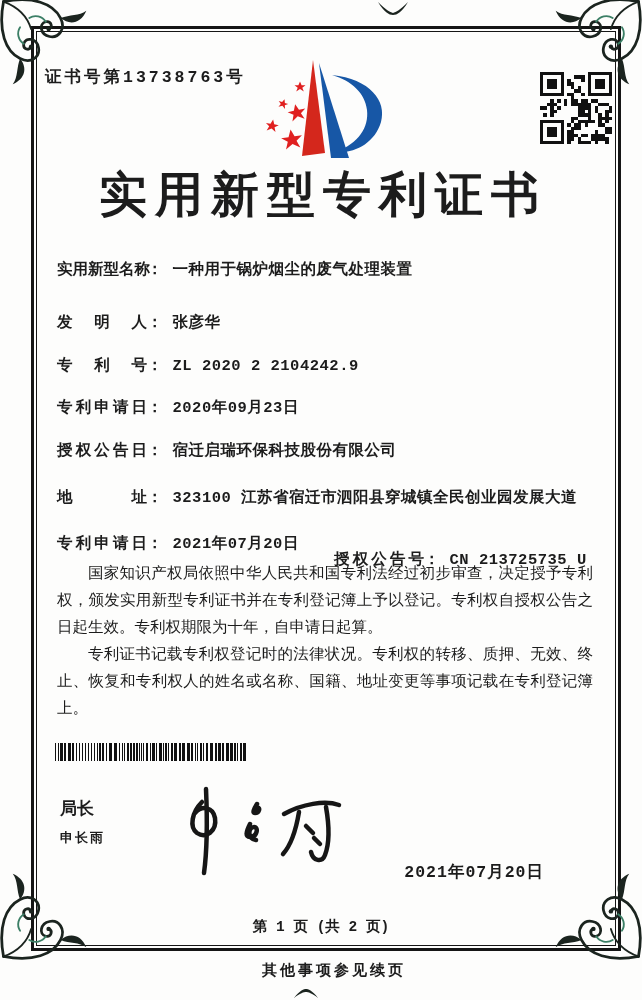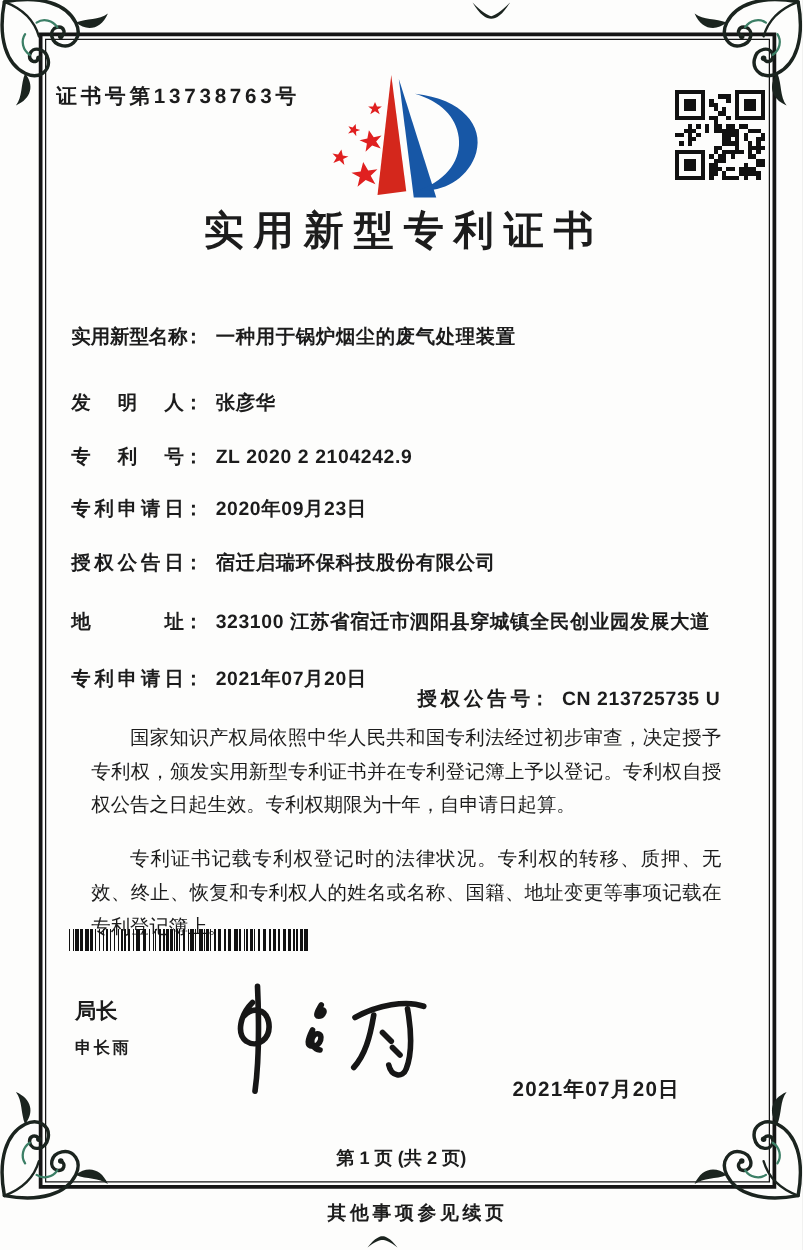--- a/index.html
+++ b/index.html
@@ -1,48 +1,48 @@
 <!DOCTYPE html>
 <html><head>
 <meta charset="utf-8">
 <style>
   html,body{margin:0;padding:0;background:#e8e8e8;}
   .page{
     position:relative;width:642px;height:1000px;background:#fdfdfc;
-    font-family:Liberation Sans, sans-serif;color:#1c1c1c;
+    font-family:Liberation Mono, monospace;color:#1c1c1c;
     overflow:hidden;margin:0 auto;
   }
   
   .border-outer{position:absolute;left:31px;top:26px;right:21px;bottom:49px;border:3px solid #151515;}
   .border-inner{position:absolute;inset:2px;border:1px solid #151515;}
   
   .flourish{position:absolute;width:92px;height:92px;}
   .fl-tl{left:-2px;top:-4px;}
   .fl-tr{left:552px;top:-4px;transform:scaleX(-1);}
   .fl-bl{left:-2px;top:870px;transform:scaleY(-1);}
   .fl-br{left:552px;top:870px;transform:scale(-1,-1);}
   .center-orn-top{position:absolute;left:376px;top:0px;}
   .center-orn-bottom{position:absolute;left:292px;top:988px;}
 
   .cert-number{position:absolute;left:45px;top:66px;font-size:16.5px;font-weight:600;letter-spacing:3px;}
   .logo{position:absolute;left:248px;top:54px;}
   .qr{position:absolute;left:540px;top:72px;}
   .title{position:absolute;left:0;top:163px;width:100%;text-align:center;
-    font-size:32px;font-weight:900;letter-spacing:8px;padding-left:4px;box-sizing:border-box;}
+    font-size:48px;font-weight:900;letter-spacing:8px;padding-left:4px;box-sizing:border-box;}
 
   .fields{position:absolute;left:57px;top:251px;width:540px;font-size:15.5px;font-weight:600;}
   .frow{position:absolute;left:0;white-space:nowrap;}
   .flabel{display:inline-block;width:90px;text-align:justify;text-align-last:justify;vertical-align:top;}
   .fcolon{display:inline-block;margin-right:10px;}
   .fvalue{letter-spacing:0.5px;}
   .pair2{position:absolute;left:277px;white-space:nowrap;margin-top:16px;}
 
   .bodytext{position:absolute;left:57px;top:561px;width:536px;font-size:15.5px;
     line-height:27px;text-align:justify;font-weight:500;}
-  .bodytext p{margin:16px;text-indent:2em;}
+  .bodytext p{margin:0;text-indent:2em;}
 
   .barcode{position:absolute;left:55px;top:743px;}
   .signer-title{position:absolute;left:60px;top:797px;font-size:17px;font-weight:600;}
   .signer-name{position:absolute;left:60px;top:829px;font-size:13px;font-weight:600;letter-spacing:2px;}
   .signature{position:absolute;left:162px;top:782px;}
   .issue-date{position:absolute;right:98px;top:861px;font-size:16.5px;font-weight:600;letter-spacing:1px;}
   .page-number{position:absolute;left:0;top:917px;width:100%;text-align:center;font-size:14.5px;font-weight:600;}
   .continuation{position:absolute;left:0;top:961px;width:100%;text-align:center;font-size:15px;font-weight:600;letter-spacing:3px;margin-left:13px;}
   svg{display:block;}
 </style>

